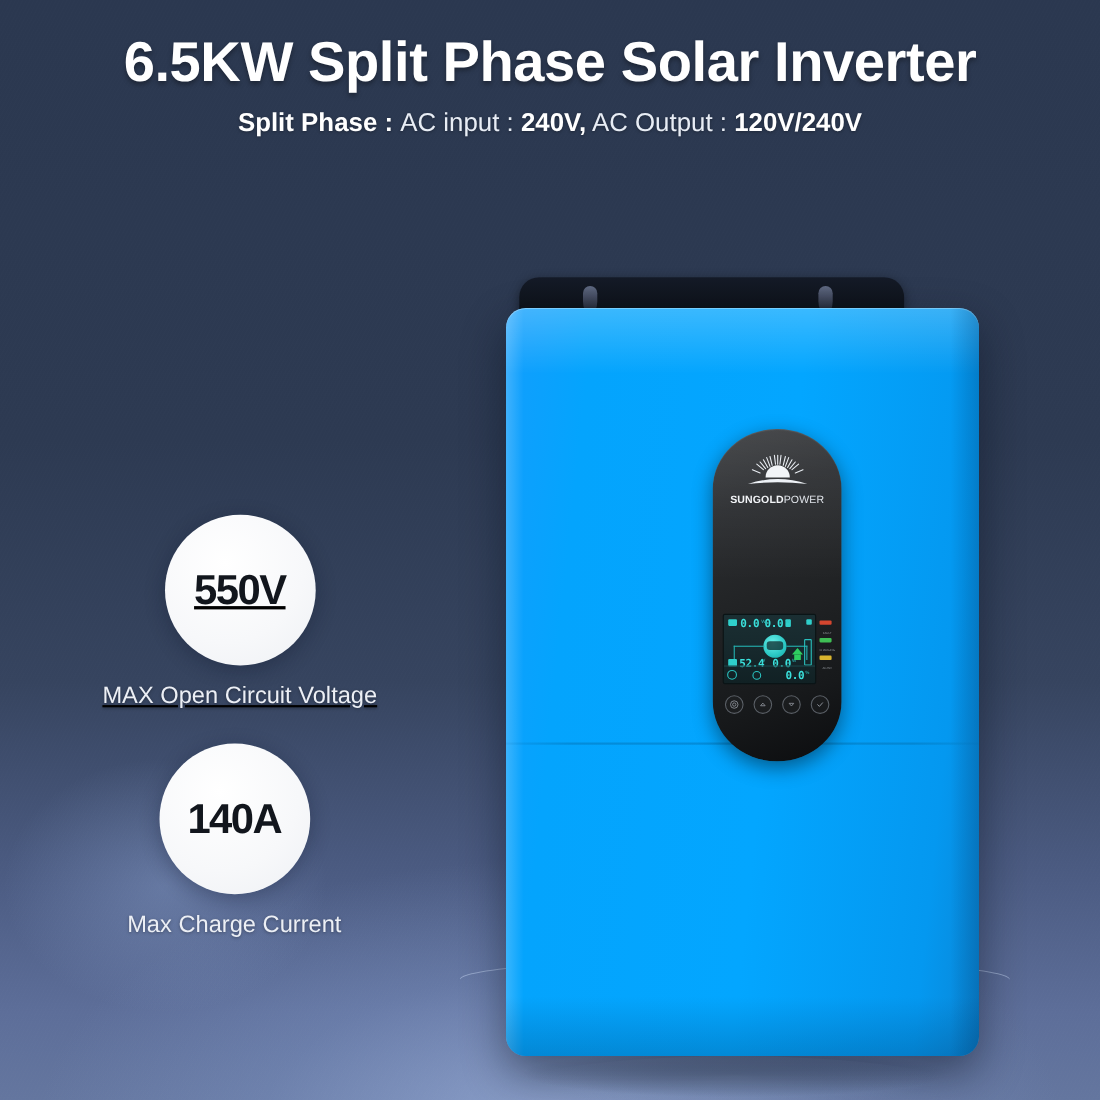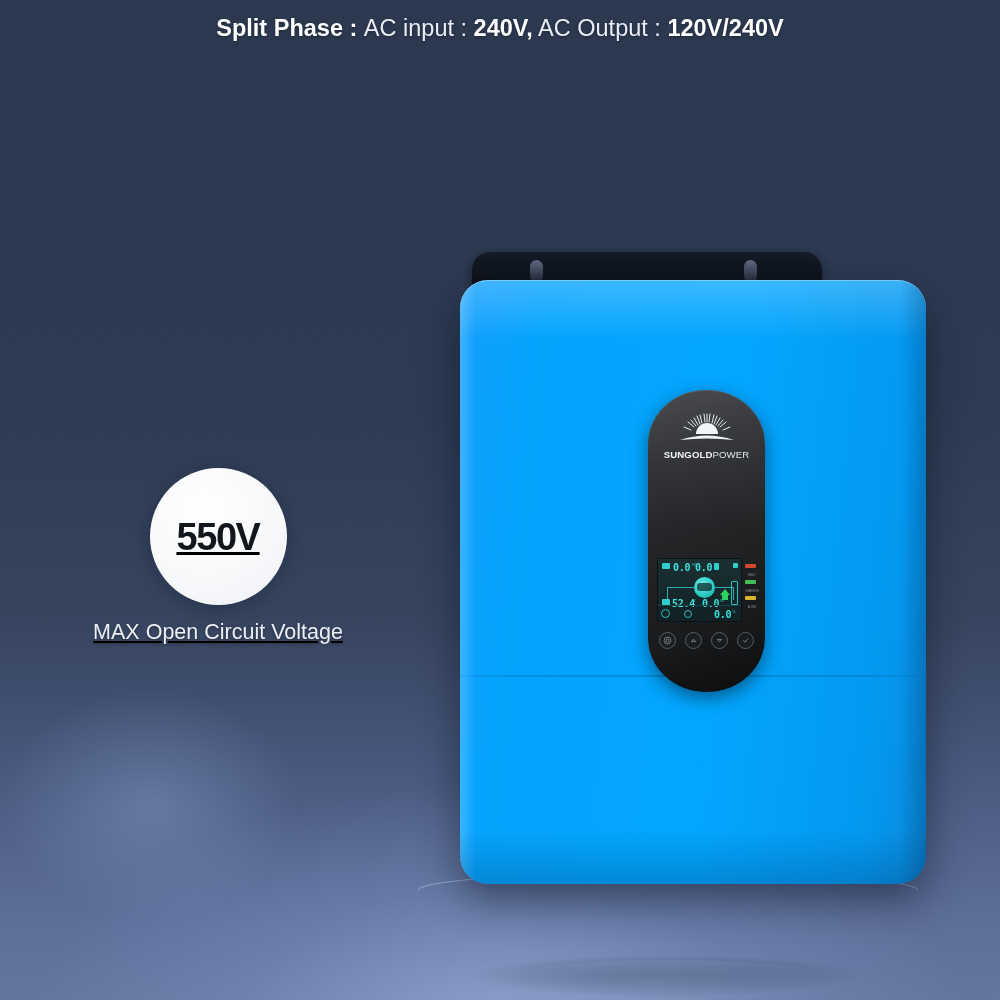--- a/index.html
+++ b/index.html
@@ -67,26 +67,25 @@
     box-shadow:0 3px 10px rgba(0,0,0,.45);
   }
   .keyhole{position:absolute;top:8px;width:13px;height:26px;
     background:linear-gradient(180deg,#6d7894 0%,#51597090 70%,#3c445a00 100%);
     border-radius:7px 7px 50% 50%;opacity:.85;}
   .keyhole.k1{left:58px;}
   .keyhole.k2{left:272px;}
 
   
   .body{
-    position:absolute;left:30px;top:40px;width:430px;height:604px;
-    border-radius:28px;
+    position:absolute;left:30px;top:40px;width:430px;height:680px;
+    border-radius:18px;
     background:linear-gradient(96deg,#129efd 0%,#04a4fd 16%,#03a6ff 55%,#0498f0 88%,#0a86d6 100%);
     box-shadow:0 16px 40px rgba(6,14,30,.48), inset 0 1px 0 rgba(255,255,255,.30);
     overflow:hidden;
-    padding-left:36px;
   }
   .body-top-sheen{position:absolute;left:0;right:0;top:0;height:60px;
     background:linear-gradient(180deg, rgba(255,255,255,.22) 0%, rgba(255,255,255,0) 100%);}
   .seam{position:absolute;left:0;right:0;top:395px;height:2px;
     background:linear-gradient(90deg, rgba(0,90,150,.08) 0%, rgba(2,110,175,.45) 14%, rgba(2,115,180,.50) 86%, rgba(0,90,150,.08) 100%);}
   .body-left-edge{position:absolute;left:0;top:0;bottom:0;width:16px;
     background:linear-gradient(90deg, rgba(255,255,255,.20) 0%, rgba(255,255,255,0) 100%);}
   .body-right-edge{position:absolute;right:0;top:0;bottom:0;width:26px;
     background:linear-gradient(270deg, rgba(0,60,110,.30) 0%, rgba(0,60,110,0) 100%);}
   .body-bottom-shade{position:absolute;left:0;right:0;bottom:0;height:54px;
@@ -163,31 +162,38 @@
 <body>
 
 <div class="stage">
 
   <div class="bg2"></div>
   <div class="bg-glow"></div>
   <div class="bg-glow-l"></div>
   <div class="bg-grain"></div>
 
   <div class="header">
+    <h1 class="title">6.5KW Split Phase Solar Inverter</h1>
     <div class="subline" id="subline-0"><span class="b">Split Phase : </span><span class="n"> AC input : </span><span class="b">240V,</span><span class="n"> AC Output : </span><span class="b">120V/240V</span></div>
   </div>
 
 
   <div class="feature" id="feat-1">
     <div class="circle">
       <span>550V</span>
     </div>
     <div class="flabel">MAX Open Circuit Voltage</div>
   </div>
 
+  <div class="feature" id="feat-2">
+    <div class="circle">
+      <span>140A</span>
+    </div>
+    <div class="flabel">Max Charge Current</div>
+  </div>
 
   <div class="product">
 
     <div class="bracket">
       <div class="keyhole k1"></div>
       <div class="keyhole k2"></div>
     </div>
 
     <div class="body">
       <div class="body-top-sheen"></div>

